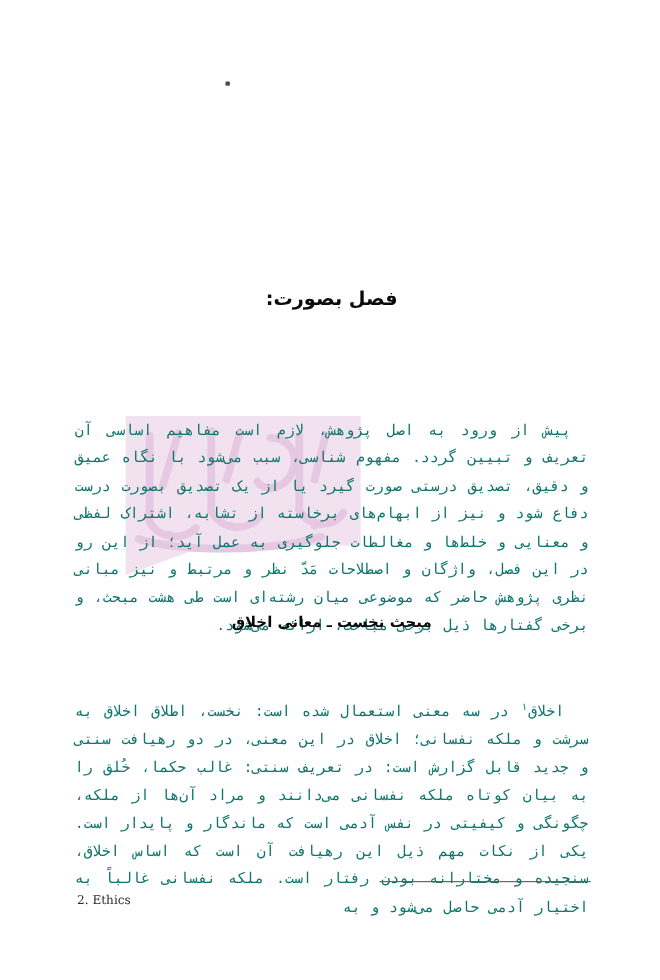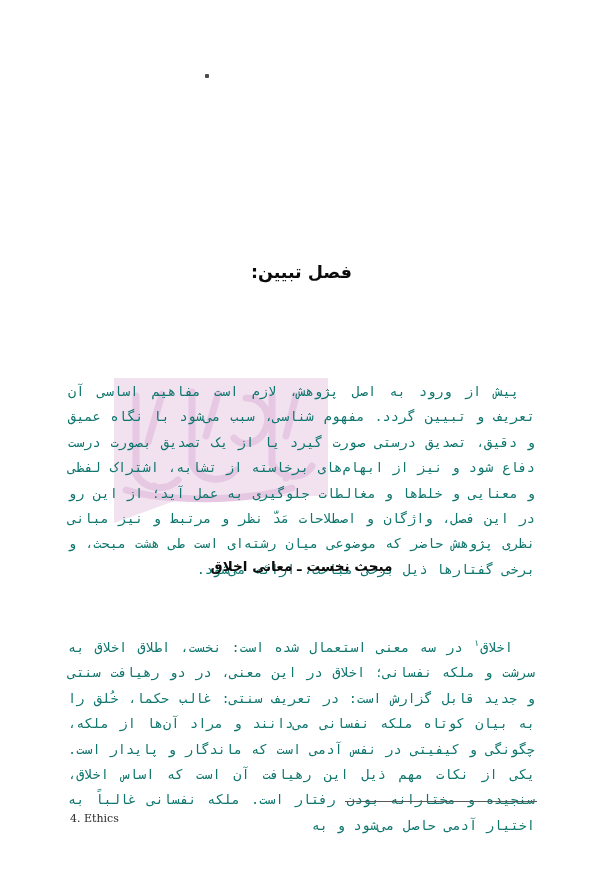--- a/index.html
+++ b/index.html
@@ -167,28 +167,28 @@
         <circle cx="58" cy="108" r="3.5"></circle>
         <circle cx="114" cy="100" r="3.5"></circle>
         <circle cx="190" cy="100" r="3.5"></circle>
       </g>
     </svg>
   </div>
 
   <div id="content">
 
     <div class="chapter-title">
-      <span class="line1">فصل تبیین:</span>
+      <span class="line1">فصل بصورت:</span>
     </div>
 
     <p id="para-intro" class="body-block">پیش از ورود به اصل پژوهش، لازم است مفاهیم اساسی آن تعریف و تبیین گردد. مفهوم شناسی، سبب می‌شود با نگاه عمیق و دقیق، تصدیق درستی صورت گیرد یا از یک تصدیق بصورت درست دفاع شود و نیز از ابهام‌های برخاسته از تشابه، اشتراک لفظی و معنایی و خلط‌ها و مغالطات جلوگیری به عمل آید؛ از این رو در این فصل، واژگان و اصطلاحات مَدّ نظر و مرتبط و نیز مبانی نظری پژوهش حاضر که موضوعی میان رشته‌ای است طی هشت مبحث، و برخی گفتارها ذیل برخی مباحث، ارائه می‌شود.</p>
 
     <div class="section-heading">مبحث نخست ـ معانی اخلاق</div>
 
     <p id="para-ethics" class="body-block"><span>اخلاق</span><sup class="fn">۱</sup><span> در سه معنی استعمال شده است: نخست، اطلاق اخلاق به سرشت و ملکه نفسانی؛ اخلاق در این معنی، در دو رهیافت سنتی و جدید قابل گزارش است: در تعریف سنتی: غالب حکما، خُلق را به بیان کوتاه ملکه نفسانی می‌دانند و مراد آن‌ها از ملکه، چگونگی و کیفیتی در نفس آدمی است که ماندگار و پایدار است. یکی از نکات مهم ذیل این رهیافت آن است که اساس اخلاق، سنجیده و مختارانه بودن رفتار است. ملکه نفسانی غالباً به اختیار آدمی حاصل می‌شود و به</span></p>
 
   </div>
 
   <div id="footnote-rule"></div>
 
-  <div id="footnote-text">4. Ethics</div>
+  <div id="footnote-text">2. Ethics</div>
 
 </div>
 
 </body></html>

